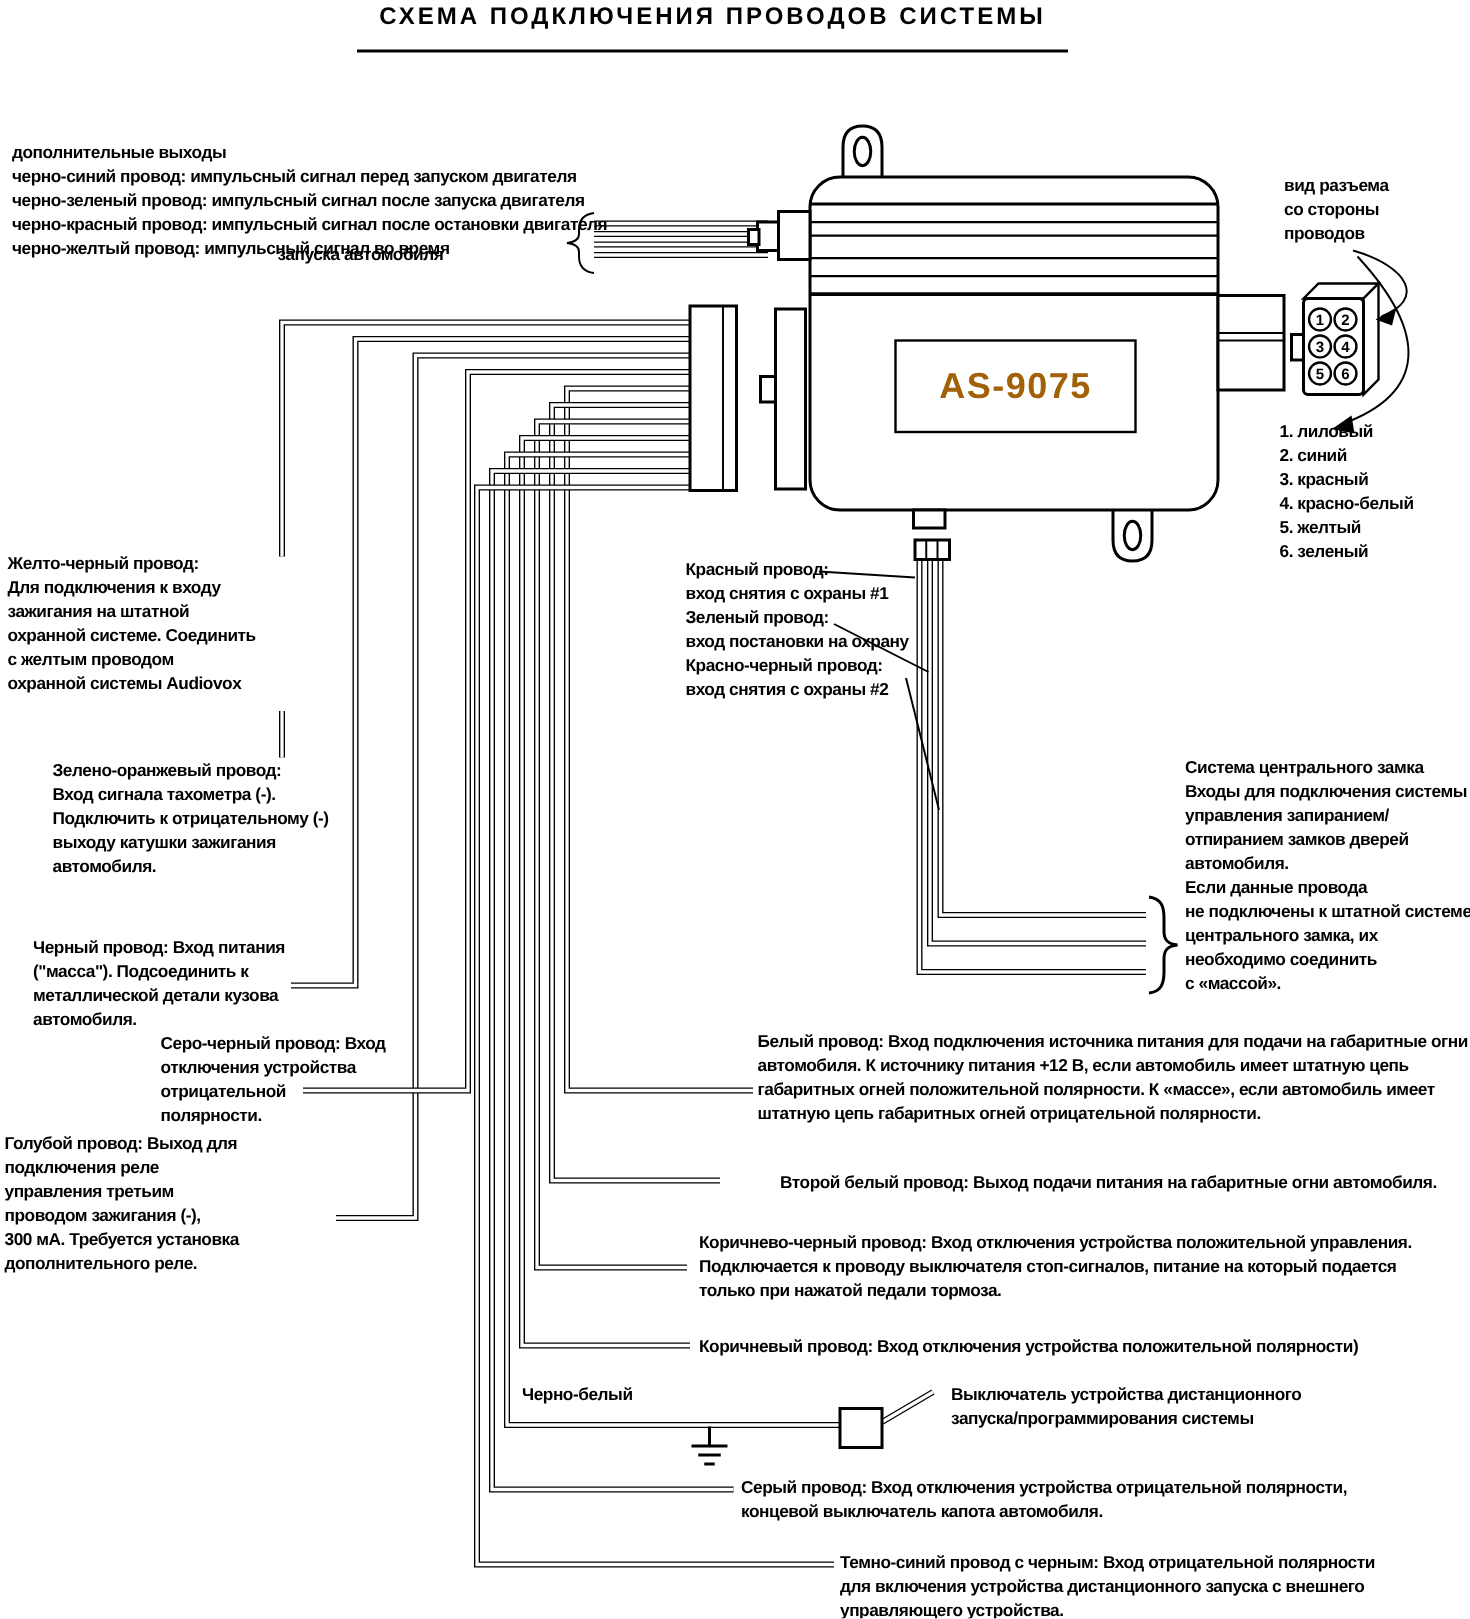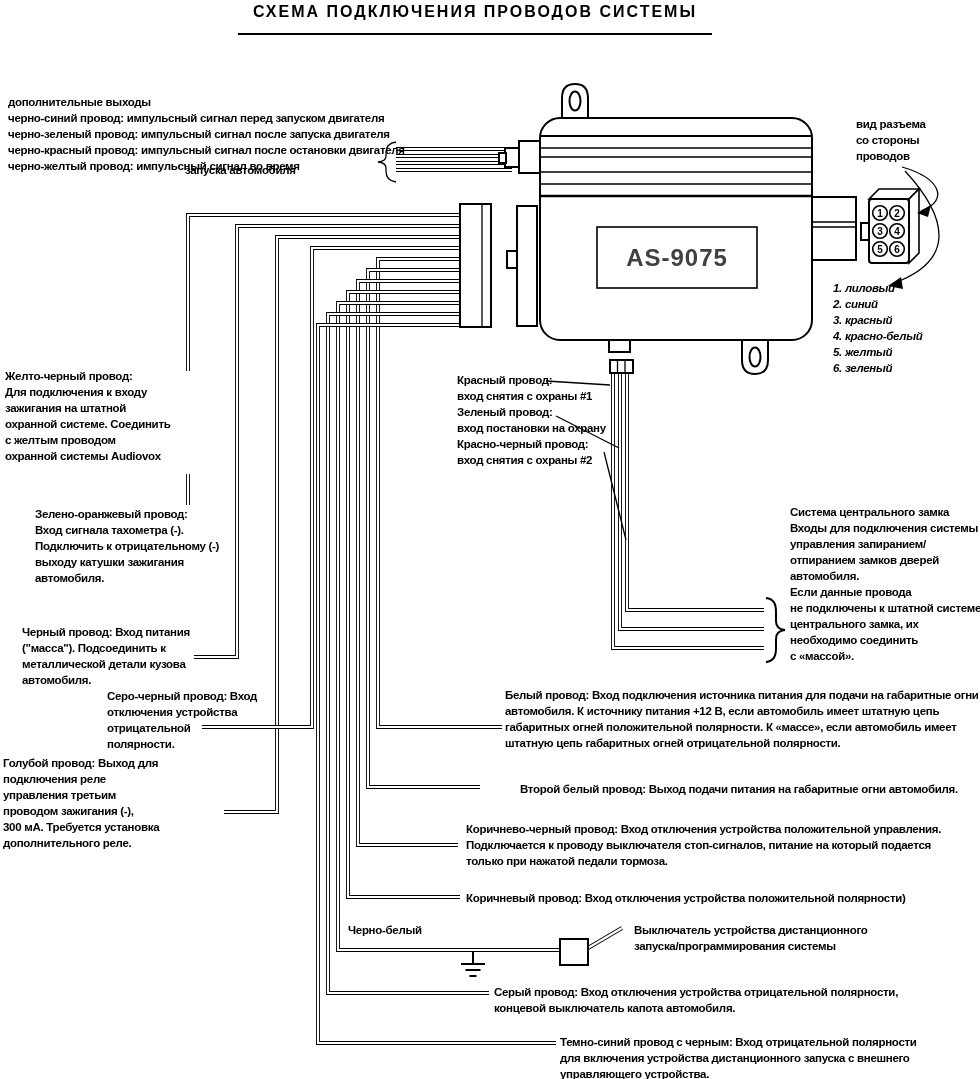--- a/index.html
+++ b/index.html
@@ -6,21 +6,21 @@
   #page{position:relative;width:980px;height:1079px;background:#fff;overflow:hidden;
         font-family:"Liberation Sans",sans-serif;}
   #diagram-svg{position:absolute;left:0;top:0;}
   .lbl{position:absolute;font-weight:bold;font-size:11.5px;line-height:16px;
        letter-spacing:-0.3px;white-space:pre;color:#000;}
   .title{position:absolute;left:238px;top:3px;width:474px;text-align:center;
          font-weight:bold;font-size:16px;letter-spacing:2px;color:#000;
          border-bottom:2px solid #000;padding-bottom:12px;white-space:nowrap;}
   .model{position:absolute;left:597px;top:227px;width:160px;height:61px;
          display:flex;align-items:center;justify-content:center;
-         font-weight:bold;font-size:24px;letter-spacing:1px;color:#404040;}
+         font-weight:bold;font-size:24px;letter-spacing:1px;color:#a16207;}
   
   .o{fill:none;stroke:#000;stroke-width:4;}
   .i{fill:none;stroke:#fff;stroke-width:2.2;}
   .ln{fill:none;stroke:#000;stroke-width:1.3;}
   .ln2{fill:none;stroke:#000;stroke-width:2;}
   .shape{fill:#fff;stroke:#000;stroke-width:2;}
   .shape15{fill:#fff;stroke:#000;stroke-width:1.6;}
   .pin-num{font-family:"Liberation Sans",sans-serif;font-weight:bold;font-size:10px;
            fill:#000;text-anchor:middle;}
 </style>
@@ -221,21 +221,21 @@
 черно-синий провод: импульсный сигнал перед запуском двигателя
 черно-зеленый провод: импульсный сигнал после запуска двигателя
 черно-красный провод: импульсный сигнал после остановки двигателя
 черно-желтый провод: импульсный сигнал во время</div>
 <div class="lbl" style="left:185px;top:162px;">запуска автомобиля</div>
 
 <div class="lbl" style="left:856px;top:116px;">вид разъема
 со стороны
 проводов</div>
 
-<div class="lbl" style="left:833px;top:280px;font-style:italic;">1. лиловый
+<div class="lbl" style="left:853px;top:280px;">1. лиловый
 2. синий
 3. красный
 4. красно-белый
 5. желтый
 6. зеленый</div>
 
 <div class="lbl" style="left:5px;top:368px;">Желто-черный провод:
 Для подключения к входу
 зажигания на штатной
 охранной системе. Соединить

